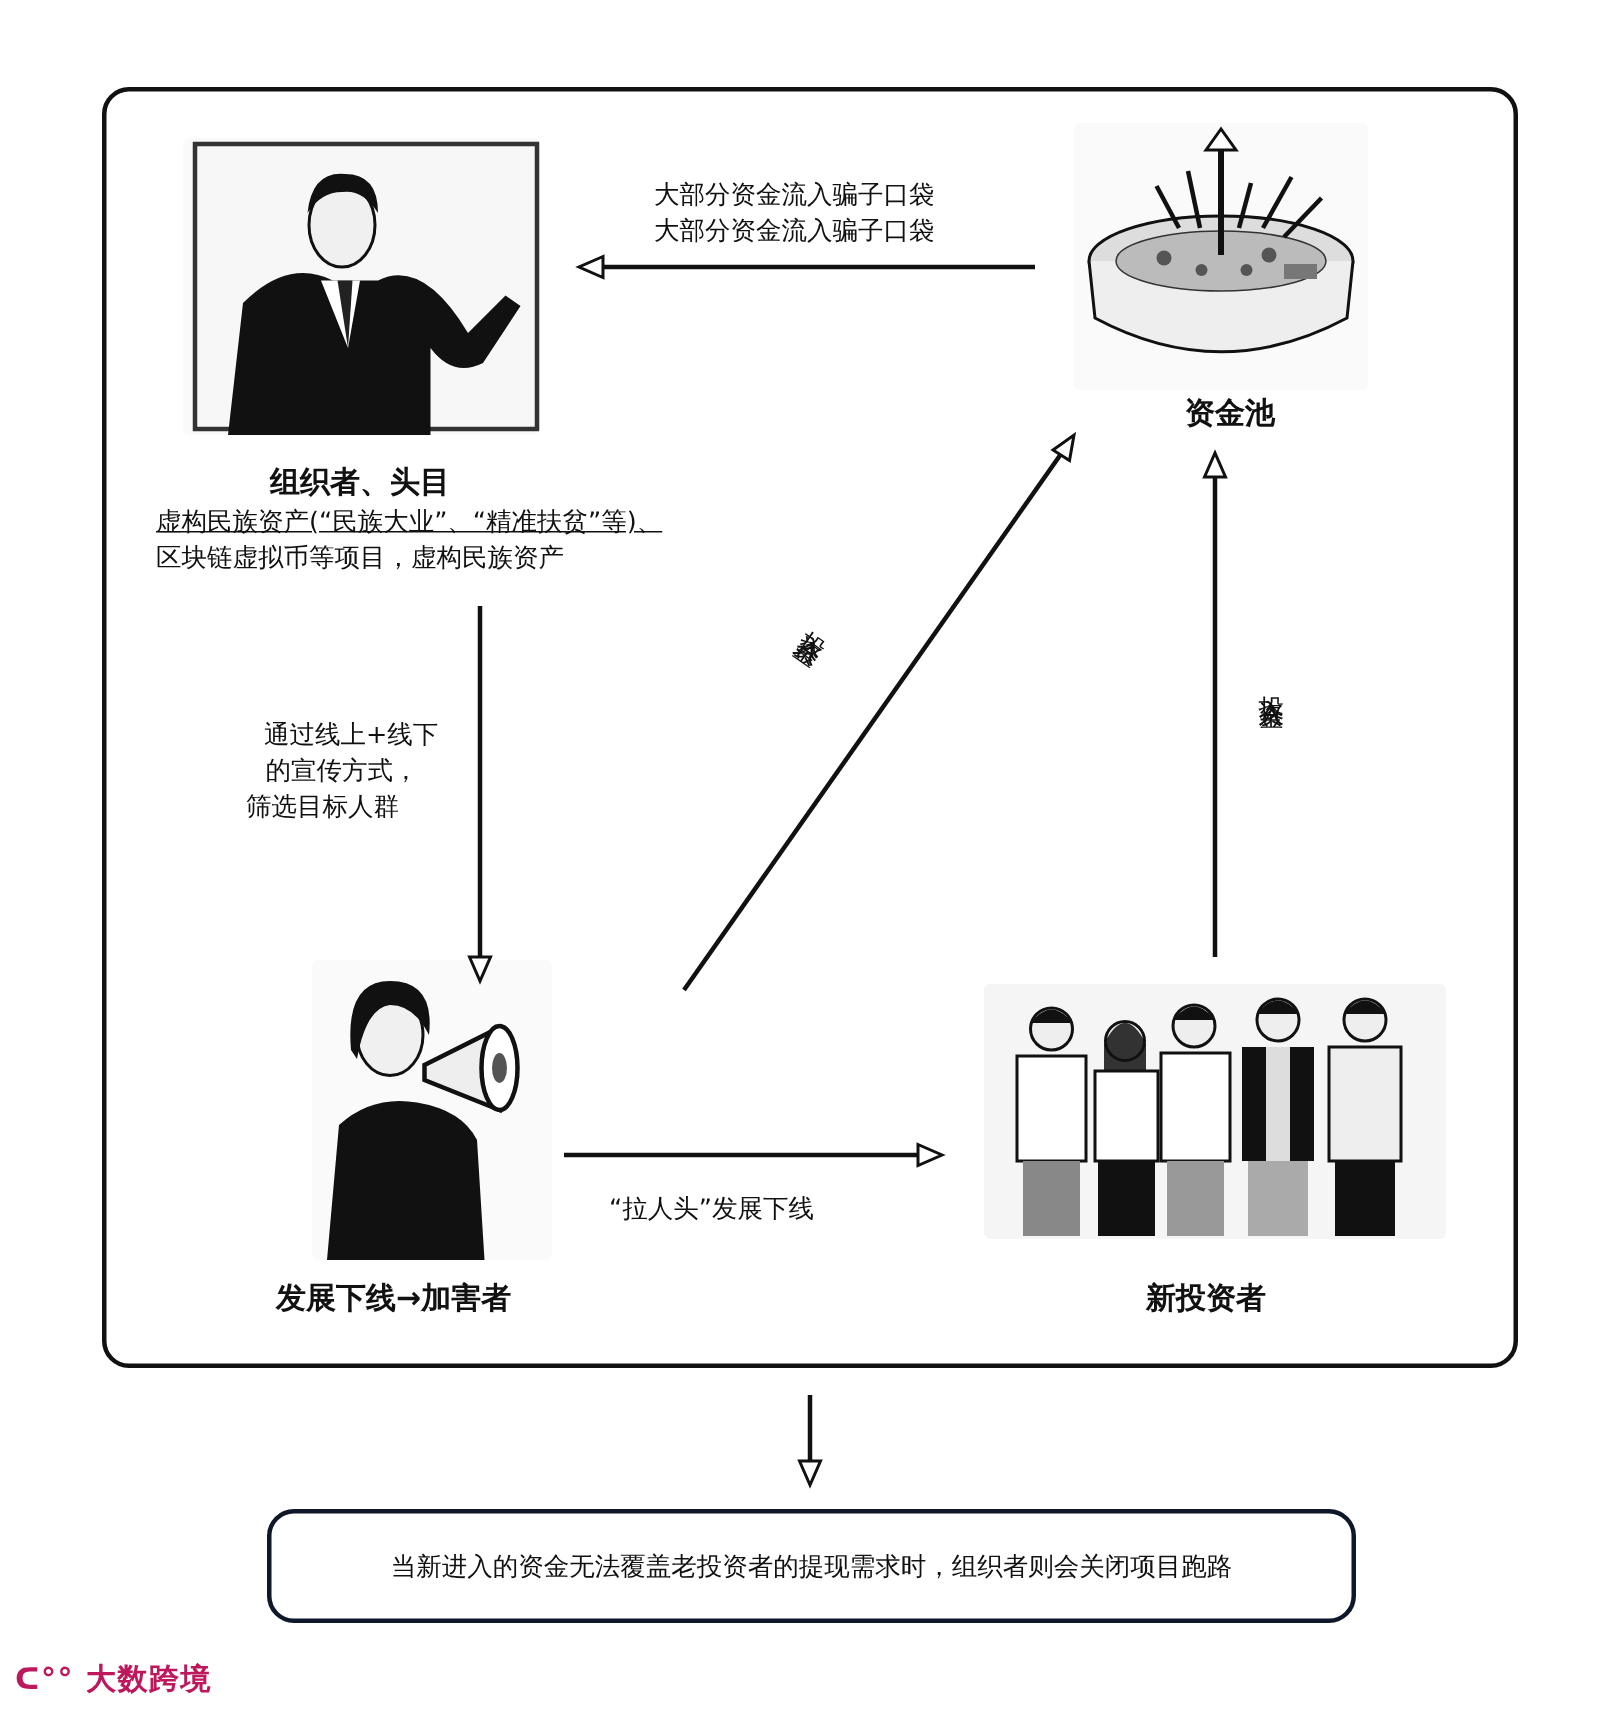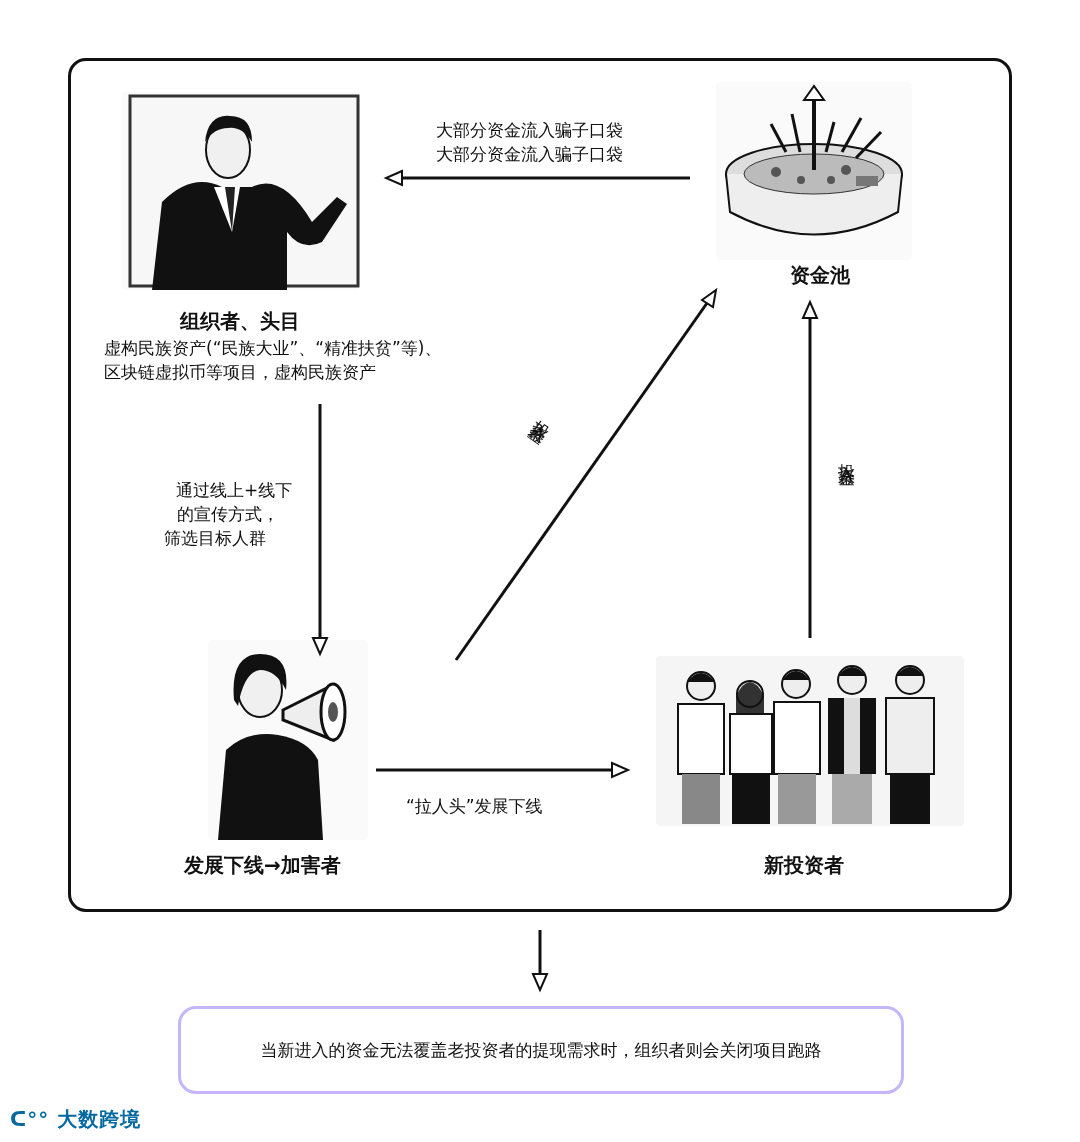--- a/index.html
+++ b/index.html
@@ -5,24 +5,24 @@
   html,body{margin:0;padding:0;background:#ffffff;}
   body{width:1080px;height:1142px;position:relative;overflow:hidden;
        font-family:"DejaVu Sans","Liberation Sans",sans-serif;color:#111;}
   .frame{position:absolute;left:68px;top:58px;width:944px;height:854px;
          border:3px solid #111;border-radius:18px;box-sizing:border-box;}
   .abs{position:absolute;}
   .label{font-size:20px;font-weight:bold;white-space:nowrap;}
   .txt{font-size:17px;line-height:24px;white-space:nowrap;}
   svg.arrows{position:absolute;left:0;top:0;}
   .illus{position:absolute;background:#f3f3f3;border-radius:4px;overflow:hidden;}
-  .bottom-box{position:absolute;left:178px;top:1006px;width:726px;height:88px;
-       border:3px solid #c4b5fd;border-radius:18px;box-sizing:border-box;
+  .bottom-box{position:absolute;left:178px;top:1006px;width:726px;height:76px;
+       border:3px solid #0f172a;border-radius:18px;box-sizing:border-box;
        display:flex;align-items:center;justify-content:center;font-size:17px;}
-  .wm{position:absolute;left:10px;top:1106px;font-size:20px;color:#0369a1;
+  .wm{position:absolute;left:10px;top:1106px;font-size:20px;color:#be185d;
       font-weight:bold;letter-spacing:1px;}
   .vtext{writing-mode:vertical-rl;font-size:17px;letter-spacing:2px;}
 </style>
 </head>
 <body>
 
 <div class="frame"></div>
 
 <div class="illus" style="left:122px;top:92px;width:238px;height:198px;background:#fafafa;">
   <svg width="238" height="198" viewBox="0 0 238 198">
@@ -117,21 +117,21 @@
   <path d="M803 318 L810 302 L817 318 Z" fill="#fff" stroke="#111" stroke-width="2"></path>
 
   <line x1="376" y1="770" x2="620" y2="770" stroke="#111" stroke-width="3"></line>
   <path d="M612 763 L628 770 L612 777 Z" fill="#fff" stroke="#111" stroke-width="2"></path>
 
   <line x1="540" y1="930" x2="540" y2="984" stroke="#111" stroke-width="3"></line>
   <path d="M533 974 L540 990 L547 974 Z" fill="#fff" stroke="#111" stroke-width="2"></path>
 </svg>
 
 <div class="abs label" style="left:180px;top:308px;">组织者、头目</div>
-<div class="abs txt" style="left:104px;top:336px;">虚构民族资产(“民族大业”、“精准扶贫”等)、</div>
+<div class="abs txt" style="left:104px;top:336px;text-decoration:underline;">虚构民族资产(“民族大业”、“精准扶贫”等)、</div>
 <div class="abs txt" style="left:104px;top:360px;">区块链虚拟币等项目，虚构民族资产</div>
 
 <div class="abs label" style="left:790px;top:262px;">资金池</div>
 <div class="abs label" style="left:184px;top:852px;">发展下线→加害者</div>
 <div class="abs label" style="left:764px;top:852px;">新投资者</div>
 
 <div class="abs txt" style="left:436px;top:118px;text-align:center;">大部分资金流入骗子口袋</div>
 <div class="abs txt" style="left:436px;top:142px;">大部分资金流入骗子口袋</div>
 
 <div class="abs txt" style="left:176px;top:478px;">通过线上+线下</div>

